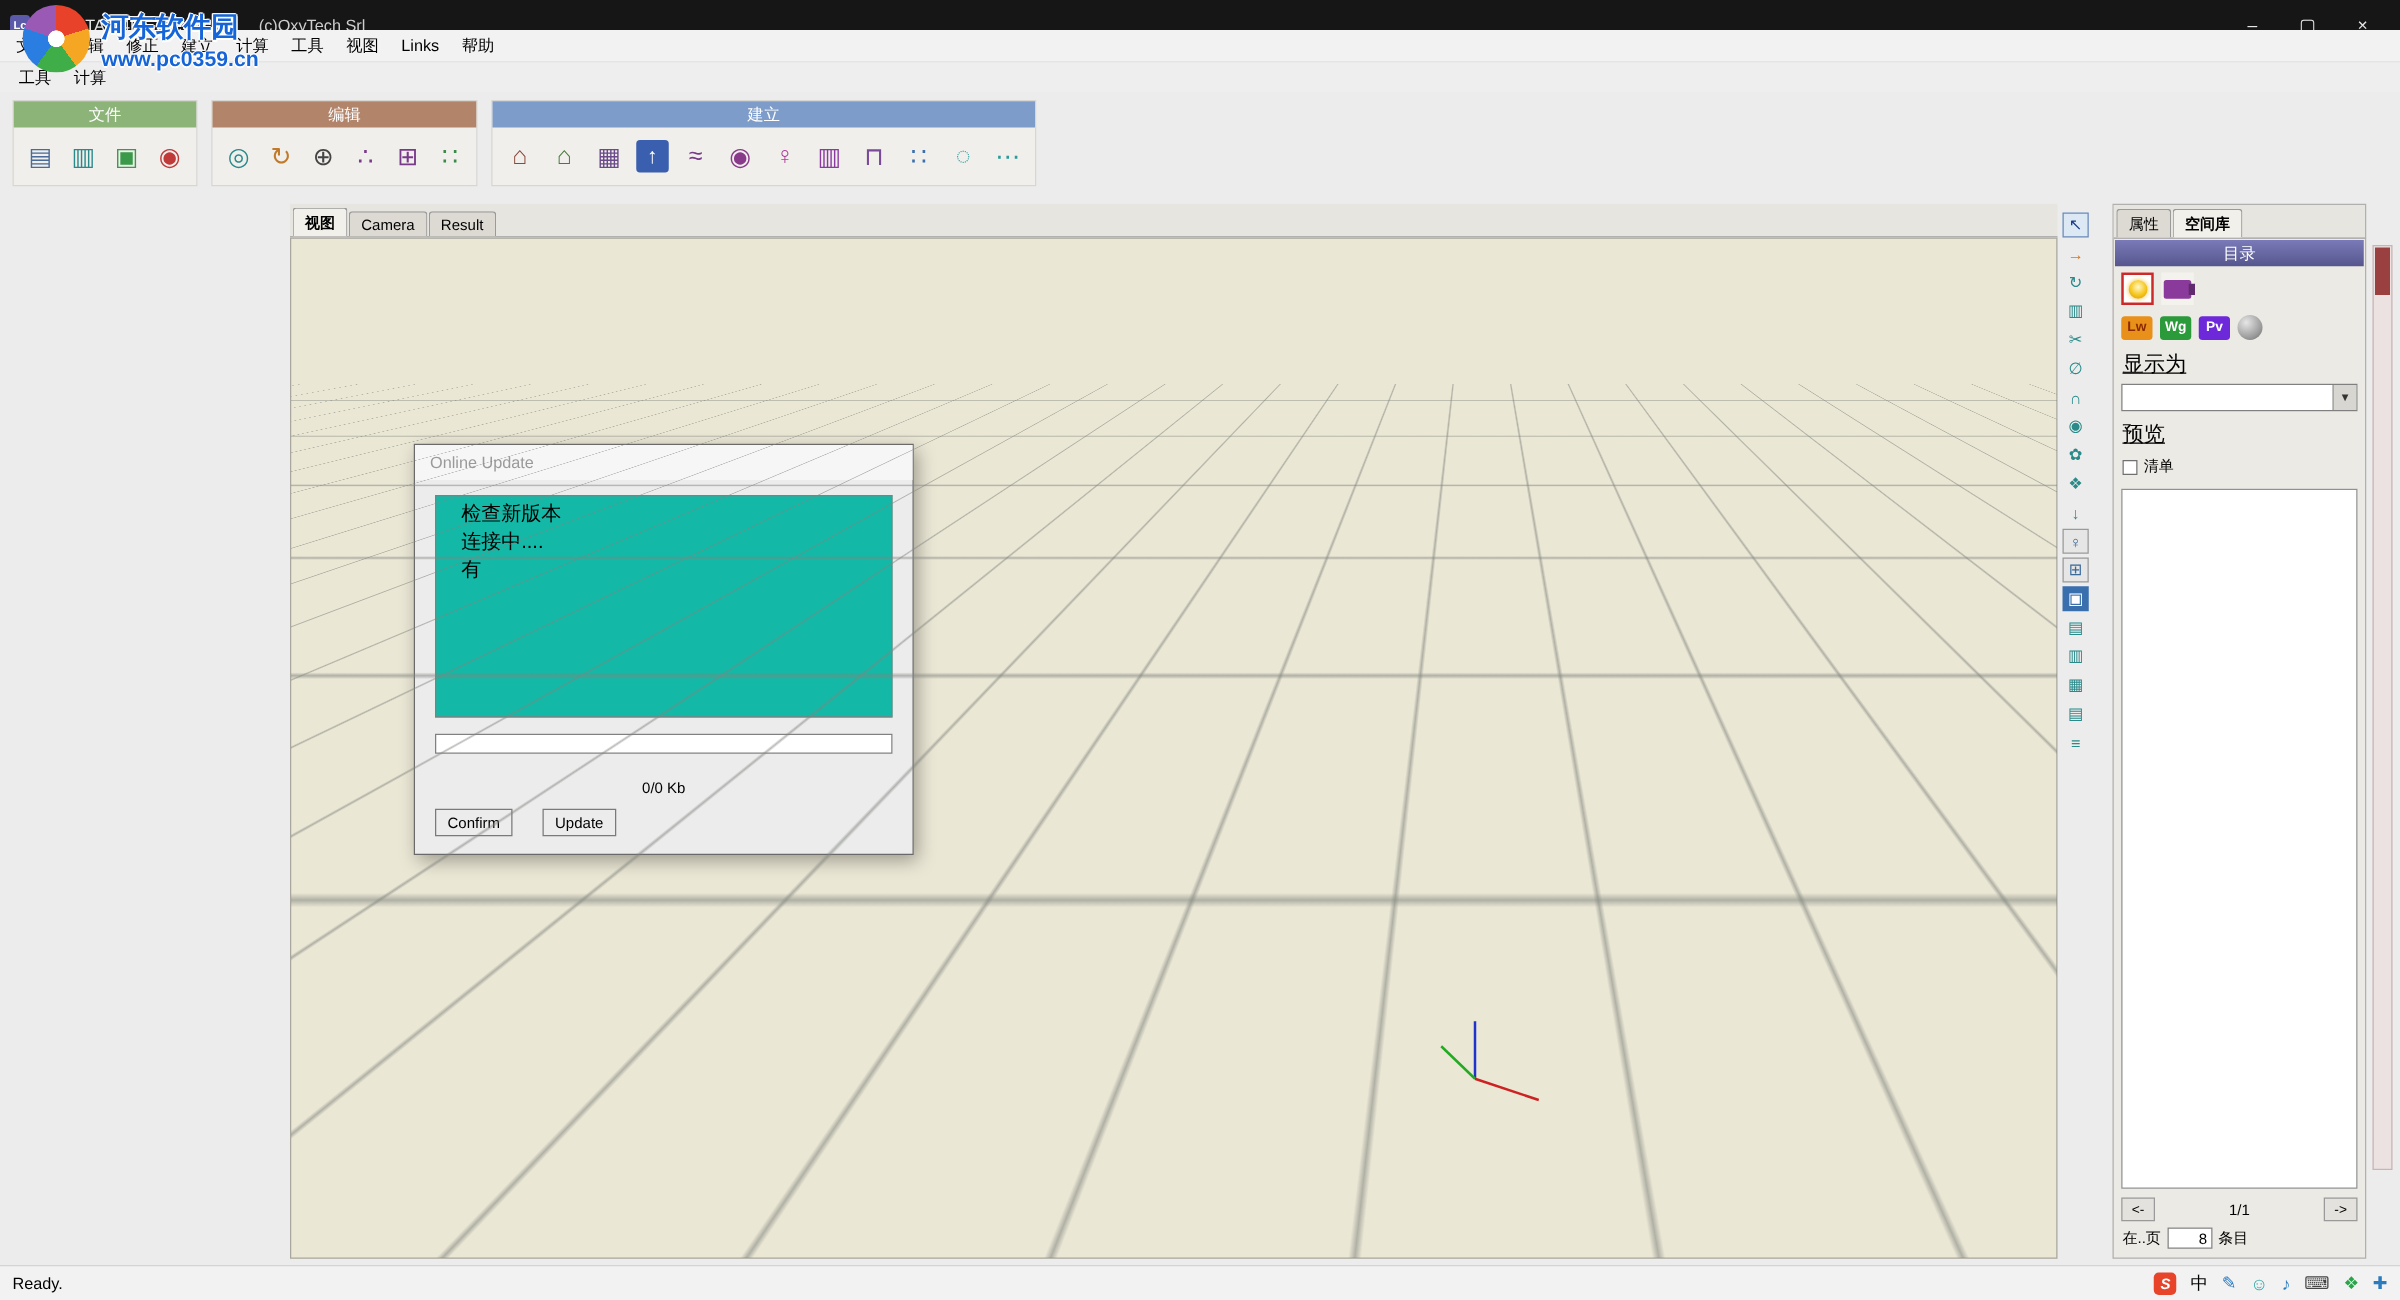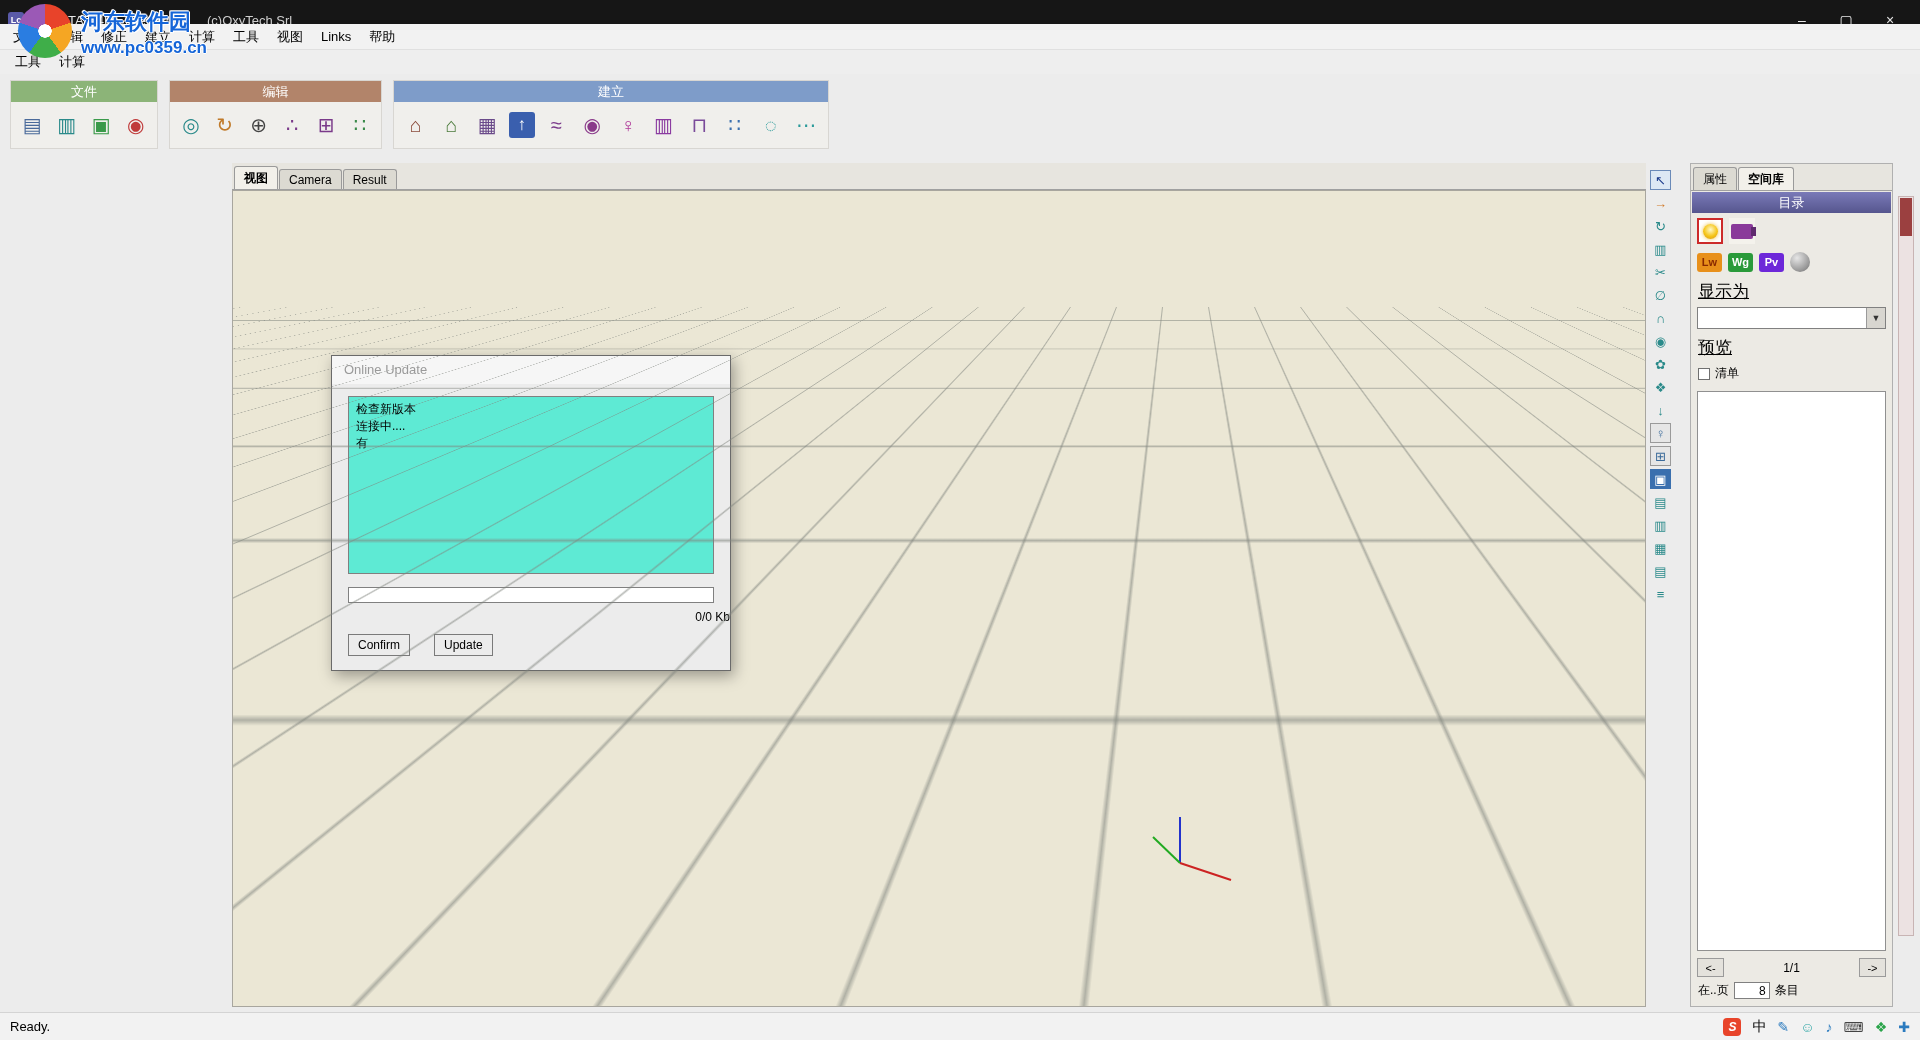--- a/index.html
+++ b/index.html
@@ -98,24 +98,24 @@
 
   
   .right-scroll { position:absolute; left:1898px; top:196px; width:16px; height:740px;
                   background:#ece2e2; border:1px solid #c8b4b4; }
   .right-scroll .thumb { margin:1px; height:38px; background:#9b4040; cursor:pointer; }
 
   
   .dialog { position:absolute; left:331px; top:355px; width:400px; background:#ececec; border:1px solid #6a6a6a;
             box-shadow:3px 5px 14px rgba(0,0,0,.35); z-index:50; }
   .dlg-title { height:28px; line-height:28px; padding:0 12px; font-size:13px; color:#9a9a9a; background:#f6f6f6; }
-  .dlg-log { margin:12px 16px 0; height:178px; background:#5eead4; border:1px solid #808080;
-             font-size:12px; padding:4px 7px; line-height:1.4; overflow:hidden; }
+  .dlg-log { margin:12px 16px 0; height:178px; background:#14b8a6; border:1px solid #808080;
+             font-size:16px; padding:4px 20px; line-height:1.4; overflow:hidden; }
   .dlg-progress { margin:13px 16px 0; height:16px; background:#fff; border:1px solid #808080; }
-  .dlg-size { text-align:right; font-size:12px; margin-top:7px; }
+  .dlg-size { text-align:center; font-size:12px; margin-top:20px; }
   .dlg-btns { display:flex; gap:24px; margin:10px 16px 14px; }
   .dlg-btns button { font-size:12px; padding:3px 9px; background:#ececec; border:1px solid #7a7a7a; cursor:pointer;
                      font-family:"Liberation Sans","DejaVu Sans",sans-serif; }
 
   
   .statusbar { position:absolute; left:0; right:0; bottom:0; height:28px; background:#f2f2f2;
                border-top:1px solid #d4d4d4; display:flex; align-items:center; padding:0 10px; font-size:13px; }
   .tray { margin-left:auto; display:flex; align-items:center; gap:11px; }
   .sogou { width:18px; height:18px; background:#e8442a; border-radius:4px; color:#fff; font-weight:bold; font-size:12px;
            display:grid; place-items:center; font-style:italic; }

